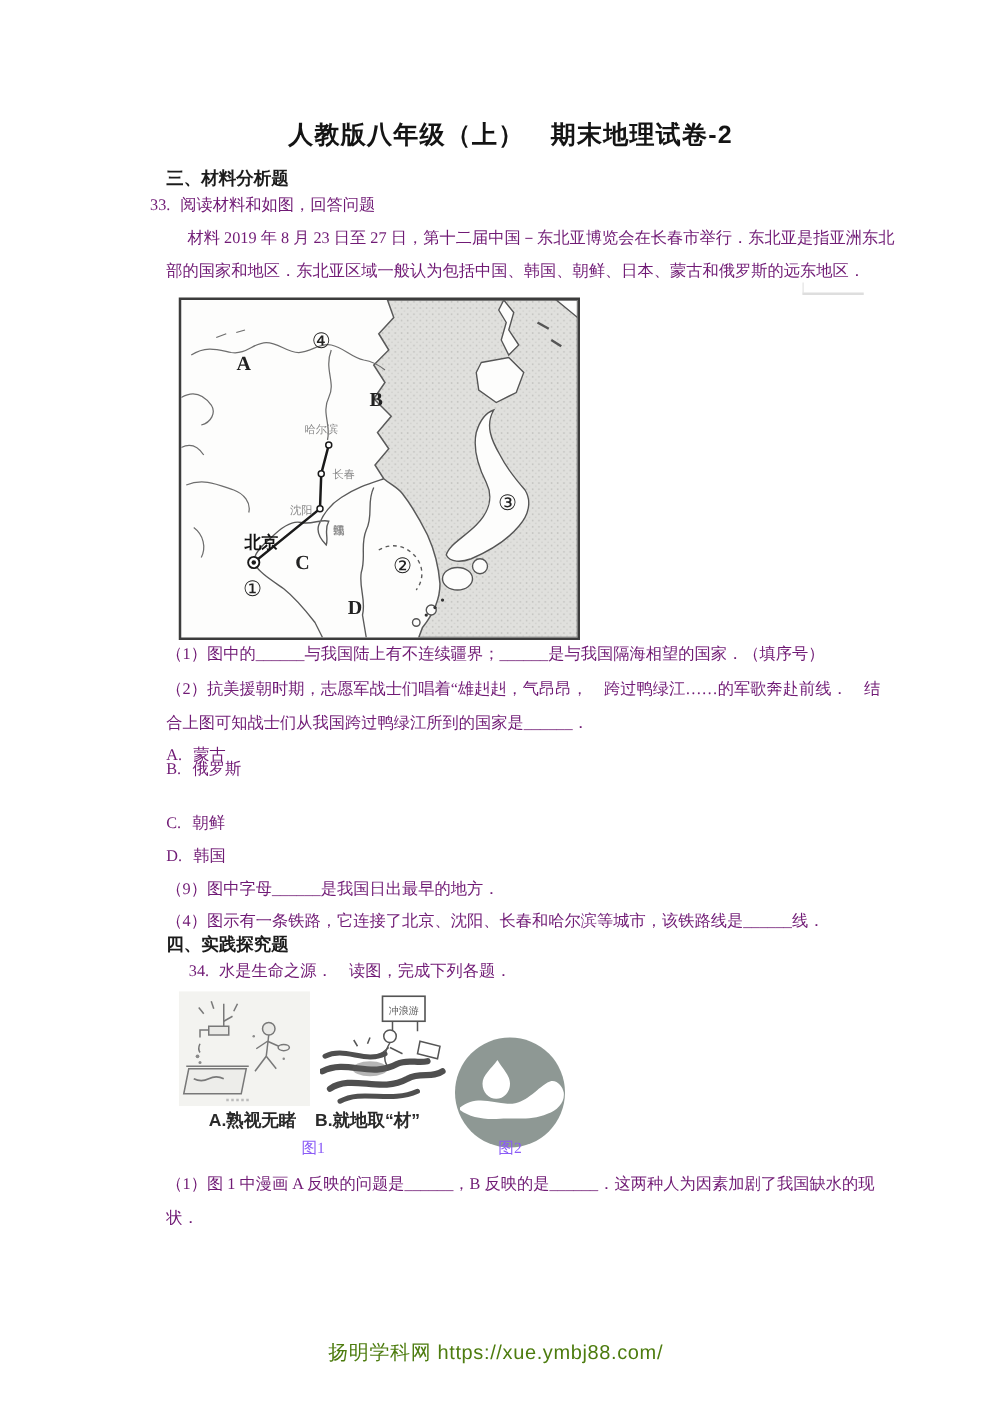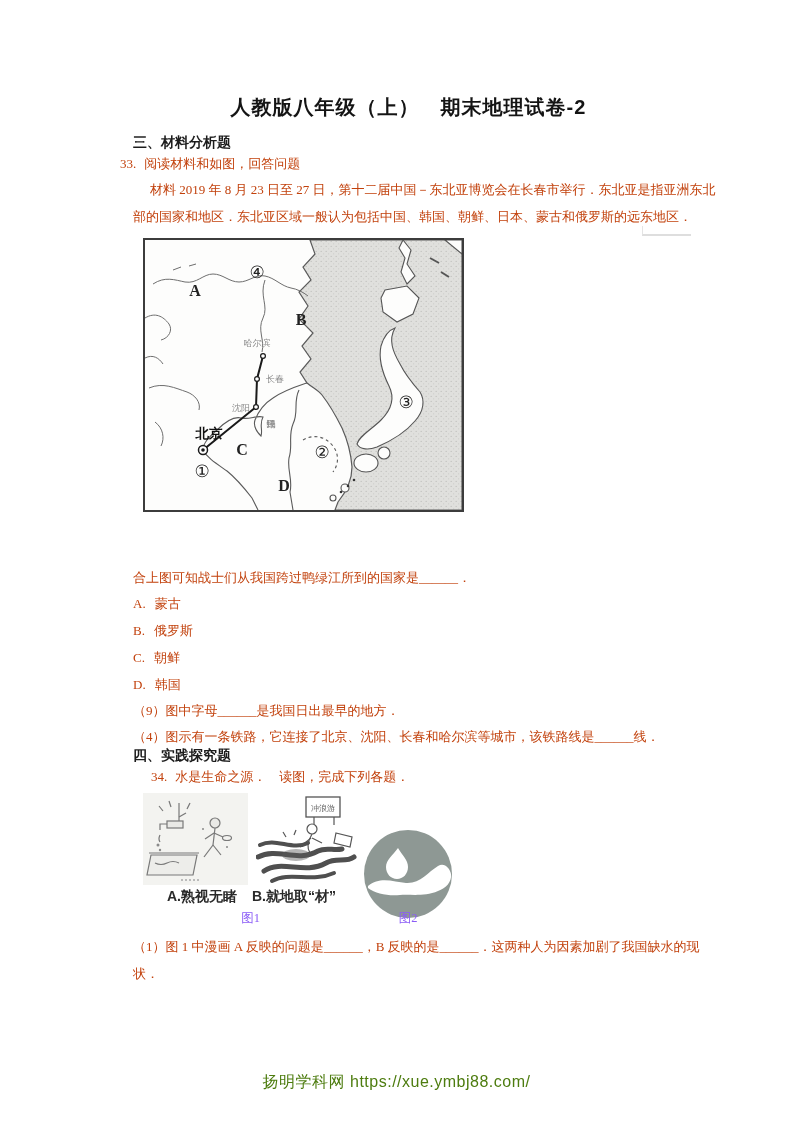--- a/index.html
+++ b/index.html
@@ -2,21 +2,21 @@
 <html><head>
 <meta charset="utf-8">
 <style>
   html,body{margin:0;padding:0;background:#ffffff;}
   .page{position:relative;width:793px;height:1122px;background:#ffffff;overflow:hidden;
         font-family:"Liberation Serif",serif;color:#2e2e2e;}
   .abs{position:absolute;}
   .title{width:100%;text-align:center;font-family:"Liberation Sans",sans-serif;
          font-weight:700;font-size:20px;color:#141414;letter-spacing:1px;}
   .sec-head{font-family:"Liberation Sans",sans-serif;font-weight:700;font-size:14px;color:#1c1c1c;white-space:nowrap;}
-  .line{font-size:13px;line-height:1;color:#c2410c;white-space:nowrap;}
+  .line{font-size:13px;line-height:1;color:#701a75;white-space:nowrap;}
   .qnum{display:inline-block;margin-right:8px;}
   .opt-label{display:inline-block;margin-right:9px;}
   .map-frame{border:2px solid #3c3c3c;background:#fdfdfc;}
   .fig-caption{font-family:"Liberation Sans",sans-serif;font-weight:700;font-size:14px;color:#2a2a2a;white-space:nowrap;}
   .fig-num{font-size:12.5px;color:#8b5cf6;text-align:center;}
   .footer{width:100%;text-align:center;font-family:"Liberation Sans",sans-serif;
           font-size:16px;color:#a3a3a3;letter-spacing:0.5px;}
   .footer a{color:#4d7c0f;text-decoration:none;}
   .artifact{border-bottom:2px solid #dedede;border-left:1px solid #e4e4e4;}
   svg text{font-family:"Liberation Serif",serif;}
@@ -116,26 +116,28 @@
       <text x="261" y="168" text-anchor="middle" font-size="17" fill="#222">③</text>
       <text x="112" y="38" text-anchor="middle" font-size="17" fill="#222">④</text>
 
       <text x="50" y="56" text-anchor="middle" font-size="16" font-weight="bold" fill="#222">A</text>
       <text x="156" y="85" text-anchor="middle" font-size="16" font-weight="bold" fill="#222">B</text>
       <text x="97" y="215" text-anchor="middle" font-size="16" font-weight="bold" fill="#222">C</text>
       <text x="139" y="251" text-anchor="middle" font-size="16" font-weight="bold" fill="#222">D</text>
     </svg>
   </div>
 
+  <div class="abs line" style="left:133px;top:516px;">（1）图中的______与我国陆上有不连续疆界；______是与我国隔海相望的国家．（填序号）</div>
+  <div class="abs line" style="left:133px;top:544px;">（2）抗美援朝时期，志愿军战士们唱着“雄赳赳，气昂昂，　跨过鸭绿江……的军歌奔赴前线．　结</div>
   <div class="abs line" style="left:133px;top:571px;">合上图可知战士们从我国跨过鸭绿江所到的国家是______．</div>
 
   <div class="abs line" style="left:133px;top:597px;">
     <span class="opt-label">A.</span><span>蒙古</span>
   </div>
-  <div class="abs line" style="left:133px;top:624px;">
+  <div class="abs line" style="left:133px;top:608px;">
     <span class="opt-label">B.</span><span>俄罗斯</span>
   </div>
   <div class="abs line" style="left:133px;top:651px;text-align:right;">
     <span class="opt-label">C.</span><span>朝鲜</span>
   </div>
   <div class="abs line" style="left:133px;top:678px;">
     <span class="opt-label">D.</span><span>韩国</span>
   </div>
 
   <div class="abs line" style="left:133px;top:704px;">（9）图中字母______是我国日出最早的地方．</div>

